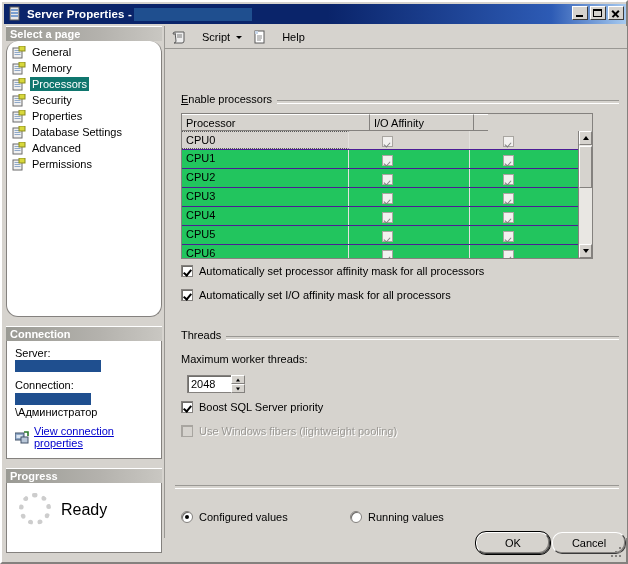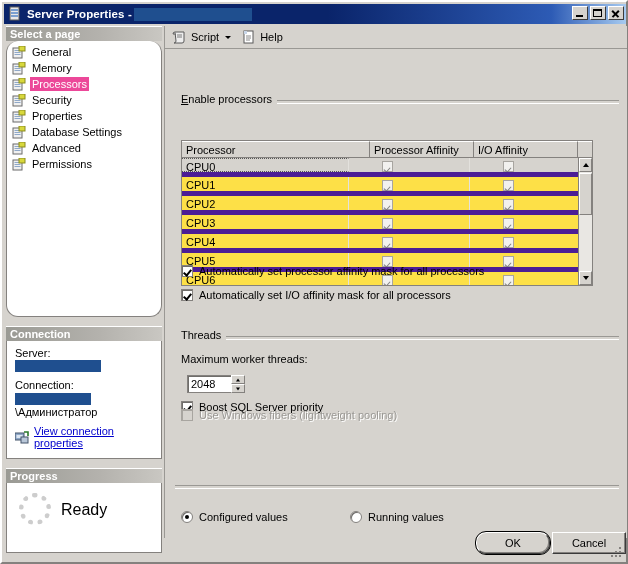--- a/index.html
+++ b/index.html
@@ -116,21 +116,21 @@
     height: 16px;
     padding-left: 5px;
     cursor: default;
   }
   .page-label {
     font-size: 11px;
     padding: 0 2px;
     line-height: 14px;
   }
   .page-item.selected .page-label {
-    background: #ec4899;
+    background: #0f766e;
     color: #ffffff;
   }
   .page-icon {
     width: 14px; height: 13px;
     margin-right: 4px;
     position: relative;
     flex: 0 0 auto;
   }
 
   .conn-body { height: 118px; padding: 6px 6px 0 8px; box-sizing: border-box; }
@@ -175,21 +175,21 @@
     padding-left: 4px;
     border-bottom: 1px solid #9a9894;
   }
   .tb-item {
     display: flex;
     align-items: center;
     height: 18px;
     padding: 0 3px;
     cursor: default;
   }
-  .tb-label { font-size: 11px; margin-left: 3px; }
+  .tb-label { font-size: 11px; margin-left: 14px; }
   .tb-arrow {
     width: 0; height: 0;
     border-left: 3px solid transparent;
     border-right: 3px solid transparent;
     border-top: 3px solid #000;
     margin-left: 6px;
     margin-right: 2px;
   }
   .icon-script, .icon-help {
     width: 16px; height: 16px; position: relative; flex: 0 0 auto;
@@ -216,25 +216,24 @@
     border-top: 1px solid #9a9894;
     border-bottom: 1px solid #ffffff;
     z-index: 1;
   }
 
   
   .grid {
     position: absolute;
     left: 178px; top: 88px;
     width: 412px; height: 146px;
-    background: #fde047;
+    background: #22c55e;
     border: 1px solid #84817e;
     box-sizing: border-box;
     overflow: hidden;
-    margin-top: 27px;
   }
   .grid-head {
     display: flex;
     height: 17px;
     background: #d6d3ce;
     box-sizing: border-box;
   }
   .gh {
     font-size: 11px;
     padding: 2px 0 0 4px;
@@ -248,21 +247,21 @@
   }
   .gh-c0 { width: 188px; }
   .gh-c1 { width: 104px; }
   .gh-c2 { width: 104px; }
   .gh-corner { width: 14px; border-right: none; }
 
   .grid-rows { position: relative; }
   .grow {
     display: flex;
     height: 19px;
-    border-bottom: 5px solid #4c1d95;
+    border-bottom: 1px solid #4c1d95;
     box-sizing: border-box;
     gap: 29px;
   }
   .grow.sel { background: #d6d3ce; }
   .gc {
     box-sizing: border-box;
     border-right: 1px solid #e3e1dd;
     font-size: 11px;
     padding: 2px 0 0 4px;
     overflow: hidden;
@@ -673,21 +672,20 @@
     <div class="content">
 
       <div class="group" style="left:16px; right:8px; top:44px;">
         <span class="group-rule"></span>
         <span class="group-title"><span class="u">E</span><span>nable processors</span></span>
       </div>
 
       <div class="grid" style="left:16px; top:64px; width:412px; height:146px;">
         <div class="grid-head">
           <span class="gh gh-c0">Processor</span>
-          <span class="gh gh-c1">Processor Affinity</span>
           <span class="gh gh-c2">I/O Affinity</span>
           <span class="gh gh-corner"></span>
         </div>
         <div class="grid-rows">
 
           <div class="grow sel">
             <span class="gc gc-c0">CPU0</span>
             <span class="gc gc-c1">
                 <span class="cellbox on"></span>
               </span>
@@ -798,21 +796,21 @@
               <span class="numarrow down"></span>
             </span>
         </span>
       </div>
 
       <div class="cbrow" style="left:16px; top:352px;">
         <span class="cbox on"></span>
         <span class="cb-label">Boost SQL Server priority</span>
       </div>
 
-      <div class="cbrow" style="left:16px; top:360px;">
+      <div class="cbrow" style="left:16px; top:376px;">
         <span class="cbox disabled"></span>
         <span class="cb-label disabled">Use Windows fibers (lightweight pooling)</span>
       </div>
 
       <div class="divider" style="left:10px; right:8px; top:436px;"></div>
 
       <div class="radiorow" style="left:16px; top:462px;">
         <span class="radio on"></span>
         <span class="cb-label">Configured  values</span>
       </div>
@@ -820,21 +818,21 @@
       <div class="radiorow" style="left:185px; top:462px;">
         <span class="radio"></span>
         <span class="cb-label">Running values</span>
       </div>
 
     </div>
   </div>
 
   <div class="footer">
     <span class="btn default" style="left:470px; top:2px;border-radius:10px;">OK</span>
-    <span class="btn" style="left:546px; top:2px;">Cancel</span>
+    <span class="btn" style="left:546px; top:2px;border-radius:10px;">Cancel</span>
     <span class="grip">
       <i style="right:0; bottom:0;"></i>
       <i style="right:4px; bottom:0;"></i>
       <i style="right:8px; bottom:0;"></i>
       <i style="right:0; bottom:4px;"></i>
       <i style="right:4px; bottom:4px;"></i>
       <i style="right:0; bottom:8px;"></i>
     </span>
   </div>
 

